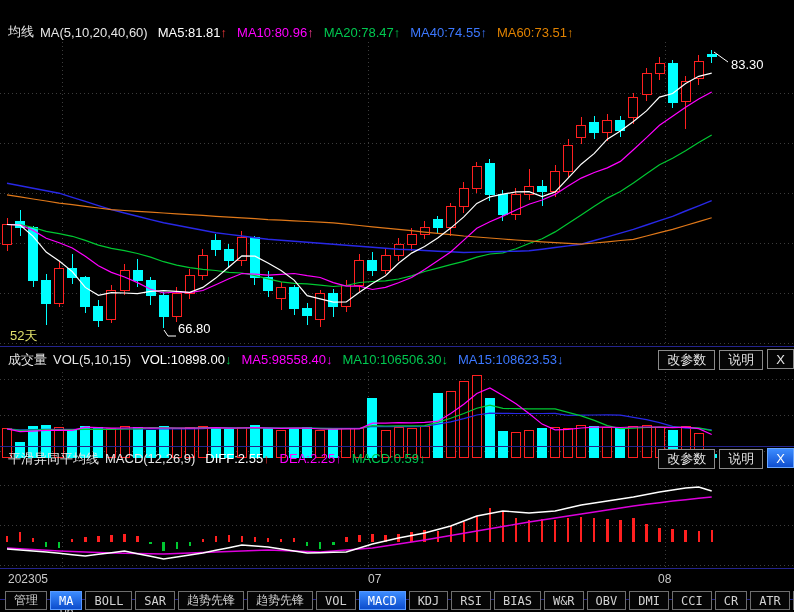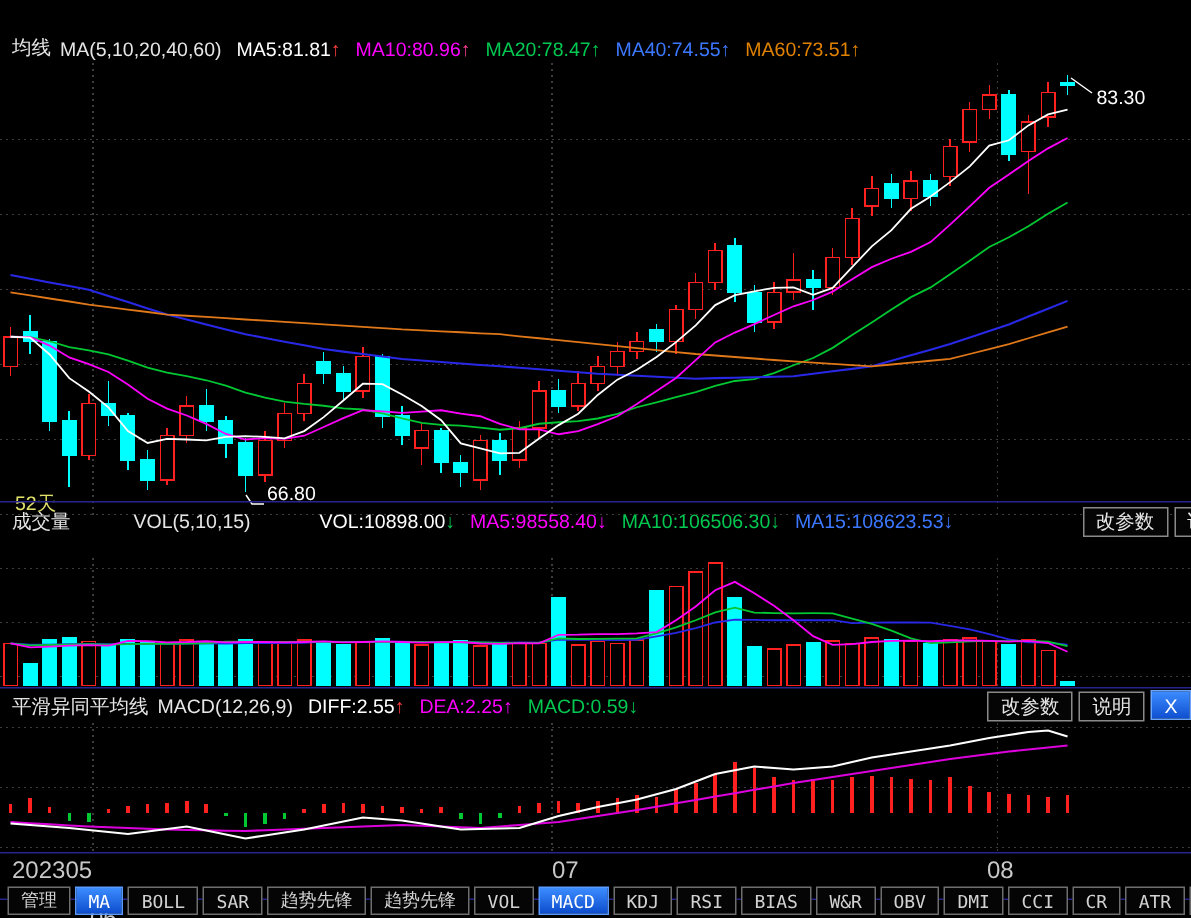--- a/index.html
+++ b/index.html
@@ -10,33 +10,33 @@
   #titlebar{top:0;height:22px;border-bottom:1px solid #24248c;padding-left:8px;font-size:13px;}
   #titlebar .spacer{flex:1;}
   .btn{display:inline-flex;align-items:center;justify-content:center;height:18px;
        padding:0 8px;border:1px solid #8a8a8a;background:#050505;color:#e6e6e6;
        font-size:13px;margin-left:4px;cursor:default;white-space:nowrap;}
   .btn.arrow{font-weight:bold;padding:0 7px;font-size:14px;}
   .btn.blue{background:linear-gradient(#3c8cff,#0f4fd0);border-color:#6aa6ff;color:#fff;}
   
   .ind-row{padding-left:8px;font-size:13px;white-space:nowrap;align-items:center;}
   #main-ind{top:22px;height:20px;}
-  #vol-head{top:334px;height:26px;border-top:1px solid #24248c;gap:36px;}
-  #macd-head{top:458px;height:24px;border-top:1px solid #24248c;}
+  #vol-head{top:346px;height:26px;border-top:1px solid #24248c;}
+  #macd-head{top:446px;height:24px;border-top:1px solid #24248c;}
   .ind-row .name{color:#e6e6e6;margin-right:6px;}
   .ind-row .formula{color:#e6e6e6;margin-right:10px;}
   .ind-val{margin-right:10px;}
   .hdr-spacer{flex:1;}
   
   .chart{position:absolute;left:0;width:794px;background:#000;}
   #main-chart{top:42px;height:304px;}
   #vol-chart{top:372px;height:86px;}
   #macd-chart{top:482px;height:86px;}
   
-  #xaxis{top:568px;height:32px;border-top:1px solid #24248c;border-bottom:1px solid #24248c;font-size:16px;color:#c8c8c8;}
+  #xaxis{top:568px;height:32px;border-top:1px solid #24248c;border-bottom:1px solid #24248c;font-size:12px;color:#c8c8c8;}
   #xaxis .xlab{position:absolute;top:3px;}
   
   #toolbar{top:589px;height:23px;padding-left:2px;}
   .tb-btn{display:inline-flex;align-items:center;justify-content:center;height:17px;
           padding:0 8px;margin-left:3px;border:1px solid #6e6e6e;background:#050505;
           color:#d2d2d2;font-size:12px;font-family:"DejaVu Sans Mono","Liberation Sans",sans-serif;white-space:nowrap;}
   .tb-btn.active{background:linear-gradient(#3c8cff,#0c4ccc);border-color:#5a9aff;color:#fff;}
   svg{display:block;}
 </style>
 </head>

